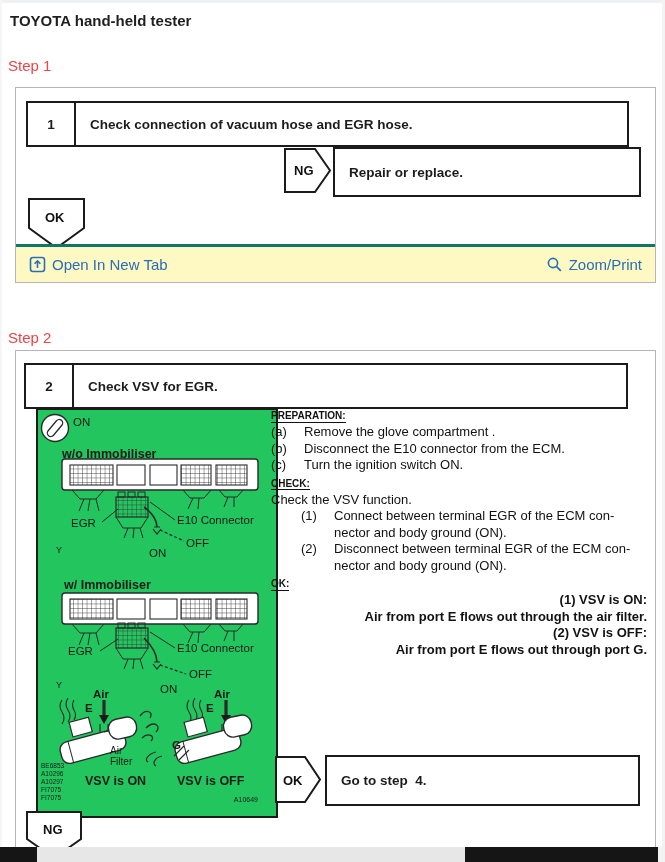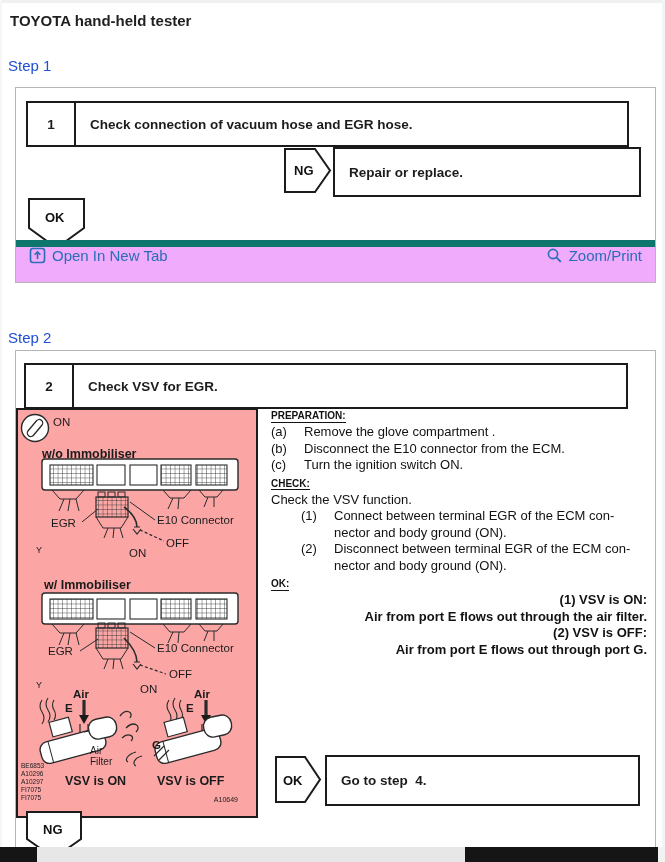--- a/index.html
+++ b/index.html
@@ -5,21 +5,21 @@
   html,body{margin:0;padding:0;}
   body{
     width:665px;height:862px;position:relative;overflow:hidden;
     background:#ffffff;font-family:"Liberation Sans",sans-serif;color:#1c1c1c;
   }
   .edge-top{position:absolute;left:0;top:0;width:100%;height:3px;background:#eff0f1;}
   .edge-right{position:absolute;right:0;top:0;width:3px;height:100%;background:#f3f3f3;}
   .edge-left{position:absolute;left:0;top:0;width:2px;height:100%;background:#f6f6f6;}
 
   .page-title{position:absolute;left:10px;top:12px;font-size:15px;font-weight:bold;color:#1f1f1f;}
-  .step-label{position:absolute;font-size:15px;color:#1d4ed8;}
+  .step-label{position:absolute;font-size:15px;color:#ef4444;}
   #step1-label{left:8px;top:57px;}
   #step2-label{left:8px;top:329px;}
 
   .panel{position:absolute;background:#fff;border:1px solid #b5b5b5;}
   #panel1{left:15px;top:87px;width:639px;height:194px;}
   #panel2{left:15px;top:350px;width:639px;height:512px;}
 
   .numbox{position:absolute;border:2px solid #1b1b1b;background:#fff;display:flex;align-items:stretch;}
   .numbox .num{width:46px;border-right:2px solid #1b1b1b;display:flex;align-items:center;justify-content:center;font-weight:bold;font-size:13.5px;}
   .numbox .instr{display:flex;align-items:center;padding-left:14px;font-weight:bold;font-size:13.5px;}
@@ -30,25 +30,25 @@
   #repair-box{left:317px;top:59px;width:290px;height:46px;}
   #goto-box{left:309px;top:404px;width:297px;height:47px;}
 
   .pent{position:absolute;}
   #ng1{left:268px;top:60px;}
   #ok1{left:12px;top:110px;}
   #ok2{left:259px;top:405px;}
   #ng2{left:10px;top:460px;}
   .pent text{font-family:"Liberation Sans",sans-serif;font-weight:bold;font-size:13px;fill:#111;}
 
-  .panel-footer{position:absolute;left:0;right:0;bottom:0;height:35px;background:#f0abfc;border-top:7px solid #0f766e;display:flex;align-items:flex-start;justify-content:space-between;padding:0 13px;}
+  .panel-footer{position:absolute;left:0;right:0;bottom:0;height:35px;background:#fef9c3;border-top:3px solid #0f766e;display:flex;align-items:center;justify-content:space-between;padding:0 13px;}
   .link{display:flex;align-items:center;gap:6px;color:#2a6db8;font-size:15px;cursor:pointer;text-decoration:none;}
   .link svg{flex:none;}
 
-  #diagram{position:absolute;left:0;top:57px;width:238px;height:406px;border:2px solid #1b1b1b;background:#fca5a5;}
+  #diagram{position:absolute;left:20px;top:57px;width:238px;height:406px;border:2px solid #1b1b1b;background:#22c55e;}
   #diagram svg{position:absolute;left:0;top:0;overflow:visible;}
   #diagram text{font-family:"Liberation Sans",sans-serif;fill:#1b1b1b;}
   .dlab{font-size:11.5px;}
   .dbold{font-size:12.5px;font-weight:bold;}
   .dsmall{font-size:10px;}
   .dtiny{font-size:6.5px;}
   .dcode{font-size:7px;}
 
   #rightcol{position:absolute;left:255px;top:55px;width:376px;font-size:13px;line-height:16.4px;color:#121212;}
   .rc-h{font-weight:bold;font-size:10px;margin-top:2px;}

